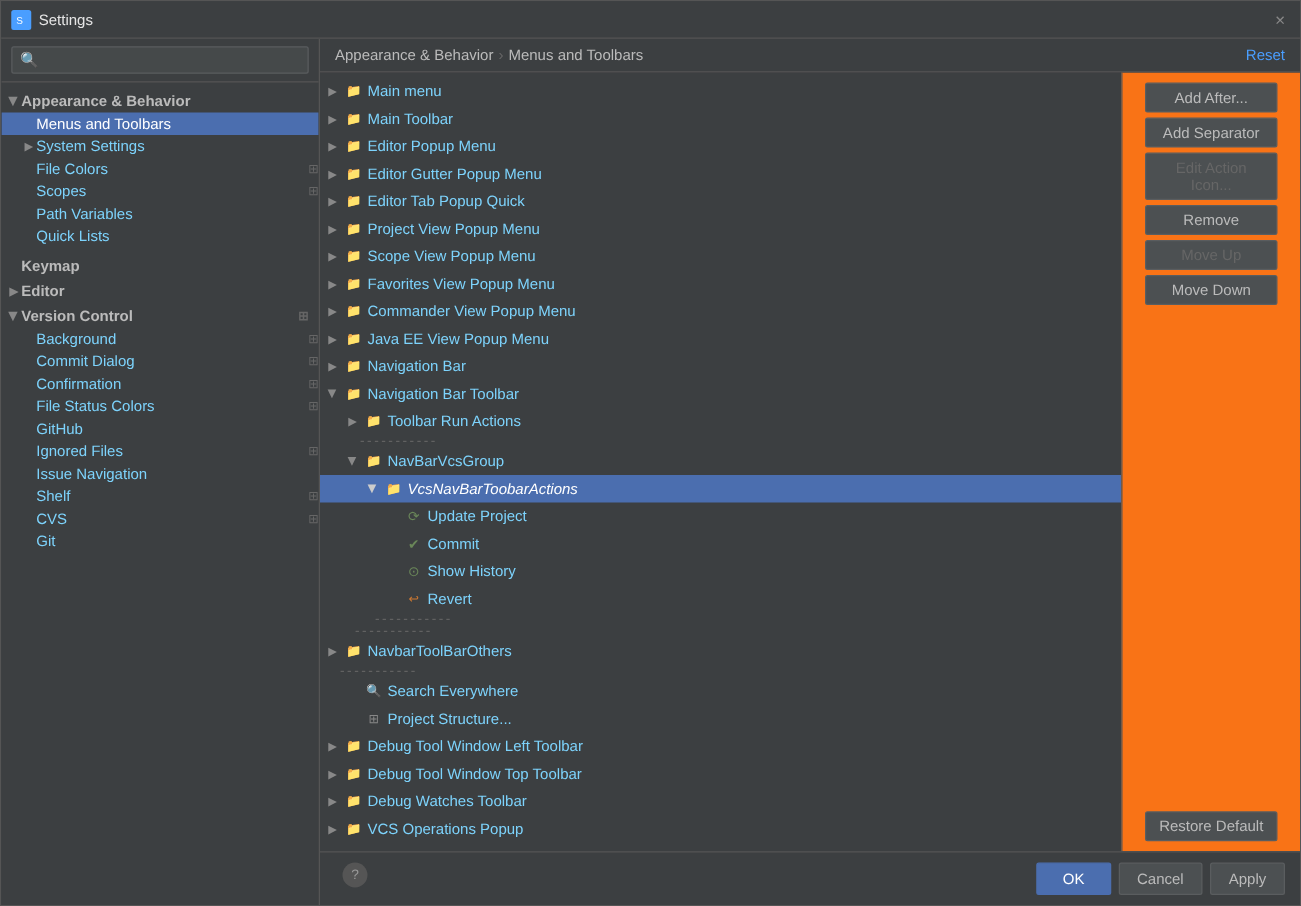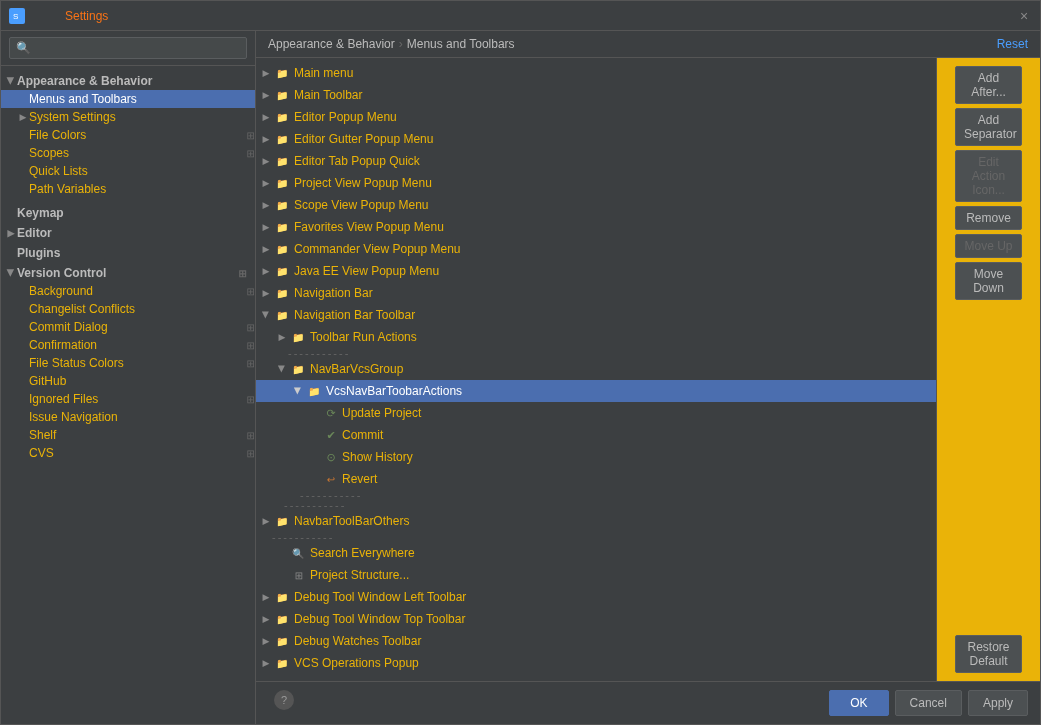--- a/index.html
+++ b/index.html
@@ -2,21 +2,21 @@
 <html><head>
   <meta charset="utf-8">
   <style>
     * { box-sizing: border-box; margin: 0; padding: 0; }
     body { font-family: 'Segoe UI', Arial, sans-serif; font-size: 12px; background: #3c3f41; color: #bbbbbb; }
 
     .window { width: 1041px; height: 725px; background: #3c3f41; border: 1px solid #555; display: flex; flex-direction: column; }
 
     .title-bar { background: #3c3f41; height: 30px; display: flex; align-items: center; padding: 0 8px; border-bottom: 1px solid #555; flex-shrink: 0; }
     .title-bar-icon { width: 16px; height: 16px; margin-right: 6px; background: #4a9eff; border-radius: 2px; flex-shrink: 0; display: flex; align-items: center; justify-content: center; }
-    .title-bar-text { color: #f97316; font-size: 12px; flex: 1; margin-left: 34px; }
+    .title-bar-text { color: #e5e5e5; font-size: 12px; flex: 1; }
     .title-bar-close { width: 16px; height: 16px; cursor: pointer; display: flex; align-items: center; justify-content: center; color: #888; font-size: 14px; }
 
     .main-content { display: flex; flex: 1; overflow: hidden; }
 
     
     .sidebar { width: 255px; background: #3c3f41; border-right: 1px solid #555; display: flex; flex-direction: column; flex-shrink: 0; overflow: hidden; }
     .search-bar { padding: 6px 8px; border-bottom: 1px solid #555; }
     .search-input { width: 100%; background: #45494a; border: 1px solid #5a5d5f; color: #bbbbbb; padding: 3px 6px; font-size: 12px; border-radius: 2px; outline: none; }
     .sidebar-tree { overflow-y: auto; flex: 1; padding: 4px 0; }
 
@@ -24,56 +24,56 @@
     .tree-item.selected { background: #4b6eaf; color: #fff; }
     .tree-item.selected .item-label { color: #fff; }
 
     .indent-0 { padding-left: 4px; }
     .indent-1 { padding-left: 16px; }
 
     .arrow { width: 12px; height: 12px; display: inline-flex; align-items: center; justify-content: center; color: #888; font-size: 9px; flex-shrink: 0; }
     .arrow.open { transform: rotate(90deg); }
     .item-icon { width: 16px; height: 16px; margin: 0 3px; display: inline-flex; align-items: center; justify-content: center; flex-shrink: 0; font-size: 10px; }
     .folder-icon { color: #c8a96e; }
-    .item-label { font-size: 12px; color: #eab308; }
+    .item-label { font-size: 12px; color: #7dd3fc; }
     .bold-label { font-weight: bold; color: #bbbbbb; }
 
     .section-header { padding: 4px 8px 2px 4px; color: #bbbbbb; font-weight: bold; font-size: 12px; cursor: pointer; display: flex; align-items: center; }
     .section-header .arrow { color: #888; }
 
     
     .right-panel { flex: 1; display: flex; flex-direction: column; overflow: hidden; }
 
     .panel-header { display: flex; align-items: center; padding: 6px 12px; border-bottom: 1px solid #555; background: #3c3f41; flex-shrink: 0; }
     .breadcrumb { color: #bbbbbb; font-size: 12px; }
     .breadcrumb-sep { margin: 0 4px; color: #666; }
     .breadcrumb-current { color: #bbbbbb; }
     .reset-link { margin-left: auto; color: #4a9eff; font-size: 12px; cursor: pointer; }
 
     .panel-body { display: flex; flex: 1; overflow: hidden; }
 
     .tree-panel { flex: 1; overflow-y: auto; padding: 4px 0; background: #3c3f41; }
 
-    .buttons-panel { width: 104px; padding: 8px 18px; display: flex; flex-direction: column; gap: 4px; background: #eab308; border-left: 1px solid #555; flex-shrink: 0; }
+    .buttons-panel { width: 143px; padding: 8px 18px; display: flex; flex-direction: column; gap: 4px; background: #f97316; border-left: 1px solid #555; flex-shrink: 0; }
 
     .action-btn { background: #4c5052; border: 1px solid #5a5d5f; color: #bbbbbb; padding: 4px 8px; font-size: 12px; cursor: pointer; border-radius: 2px; text-align: center; width: 100%; }
     .action-btn:disabled { color: #666; cursor: default; }
     .action-btn.disabled { color: #666; cursor: default; }
 
     .spacer { flex: 1; }
 
     .bottom-buttons { flex-shrink: 0; display: flex; justify-content: flex-end; padding: 8px 12px; border-top: 1px solid #555; gap: 6px; background: #3c3f41; }
     .btn-ok { background: #4b6eaf; border: 1px solid #4b6eaf; color: #fff; padding: 5px 20px; font-size: 12px; cursor: pointer; border-radius: 2px; }
     .btn-cancel { background: #4c5052; border: 1px solid #5a5d5f; color: #bbbbbb; padding: 5px 14px; font-size: 12px; cursor: pointer; border-radius: 2px; }
     .btn-apply { background: #4c5052; border: 1px solid #5a5d5f; color: #bbbbbb; padding: 5px 14px; font-size: 12px; cursor: pointer; border-radius: 2px; }
 
     
     .main-tree-item { display: flex; align-items: center; padding: 2px 4px; cursor: pointer; white-space: nowrap; height: 22px; }
     .main-tree-item.selected { background: #4b6eaf; }
-    .main-tree-item.selected .item-label { color: #fff; }
+    .main-tree-item.selected .item-label { color: #fff; font-style: italic; }
 
     .help-icon { width: 20px; height: 20px; border-radius: 50%; background: #555; color: #999; display: flex; align-items: center; justify-content: center; font-size: 11px; cursor: pointer; margin: 0 6px; }
 
     
     .vcs-icon { color: #6a8759; font-size: 11px; }
     .revert-icon { color: #cc7832; }
   </style>
 </head>
 <body>
 
@@ -122,59 +122,51 @@
 
         <div class="tree-item indent-1">
           <span class="arrow" style="visibility:hidden">▶</span>
           <span class="item-label">Scopes</span>
           <span style="margin-left:auto; color:#666; font-size:10px;">⊞</span>
         </div>
 
 
         <div class="tree-item indent-1">
           <span class="arrow" style="visibility:hidden">▶</span>
+          <span class="item-label">Path Variables</span>
+        </div>
+
+        <div class="tree-item indent-1">
+          <span class="arrow" style="visibility:hidden">▶</span>
           <span class="item-label">Quick Lists</span>
-        </div>
-
-        <div class="tree-item indent-1">
-          <span class="arrow" style="visibility:hidden">▶</span>
-          <span class="item-label">Path Variables</span>
         </div>
 
         <div class="section-header tree-item indent-0" style="margin-top:4px;">
           <span class="arrow" style="visibility:hidden">▶</span>
           <span class="item-label bold-label">Keymap</span>
         </div>
 
         <div class="section-header tree-item indent-0">
           <span class="arrow">▶</span>
           <span class="item-label bold-label">Editor</span>
         </div>
 
-        <div class="section-header tree-item indent-0">
-          <span class="arrow" style="visibility:hidden">▶</span>
-          <span class="item-label bold-label">Plugins</span>
-        </div>
 
         <div class="section-header tree-item indent-0">
           <span class="arrow open">▶</span>
           <span class="item-label bold-label">Version Control</span>
           <span style="margin-left:auto; color:#666; font-size:10px;">⊞</span>
         </div>
 
         <div class="tree-item indent-1">
           <span class="arrow" style="visibility:hidden">▶</span>
           <span class="item-label">Background</span>
           <span style="margin-left:auto; color:#666; font-size:10px;">⊞</span>
         </div>
 
-        <div class="tree-item indent-1">
-          <span class="arrow" style="visibility:hidden">▶</span>
-          <span class="item-label">Changelist Conflicts</span>
-        </div>
 
         <div class="tree-item indent-1">
           <span class="arrow" style="visibility:hidden">▶</span>
           <span class="item-label">Commit Dialog</span>
           <span style="margin-left:auto; color:#666; font-size:10px;">⊞</span>
         </div>
 
         <div class="tree-item indent-1">
           <span class="arrow" style="visibility:hidden">▶</span>
           <span class="item-label">Confirmation</span>
@@ -208,20 +200,24 @@
           <span class="item-label">Shelf</span>
           <span style="margin-left:auto; color:#666; font-size:10px;">⊞</span>
         </div>
 
         <div class="tree-item indent-1">
           <span class="arrow" style="visibility:hidden">▶</span>
           <span class="item-label">CVS</span>
           <span style="margin-left:auto; color:#666; font-size:10px;">⊞</span>
         </div>
 
+        <div class="tree-item indent-1">
+          <span class="arrow" style="visibility:hidden">▶</span>
+          <span class="item-label">Git</span>
+        </div>
 
       </div>
     </div>
 
     <div class="right-panel">
       <div class="panel-header">
         <span class="breadcrumb">Appearance &amp; Behavior</span>
         <span class="breadcrumb-sep">›</span>
         <span class="breadcrumb-current">Menus and Toolbars</span>
         <span class="reset-link">Reset</span>

